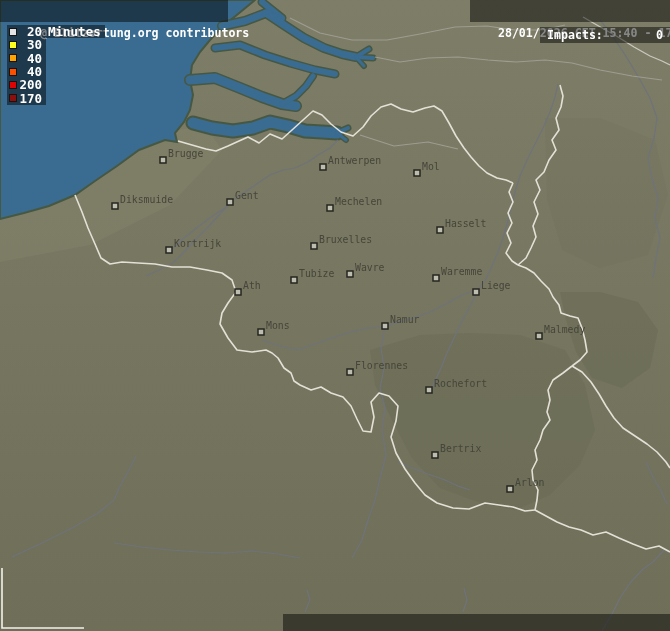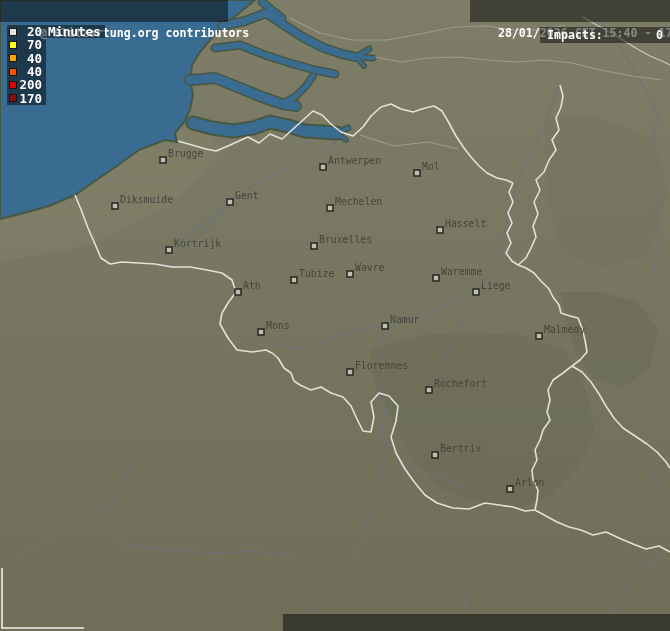--- a/index.html
+++ b/index.html
@@ -191,21 +191,21 @@
     <span>28/01/2026 CET 15:40 - 17:40</span>
   </div>
 
   <div class="bar impacts-box">
     <span>Impacts:</span>
     <span>0</span>
   </div>
 
   <div class="legend" id="legend">
       <div class="legend-row"><span class="legend-swatch" style="background: rgb(228, 228, 228);"></span><span class="legend-value">20</span><span class="legend-suffix">Minutes</span></div>
-      <div class="legend-row"><span class="legend-swatch" style="background: rgb(255, 255, 30);"></span><span class="legend-value">70</span></div>
+      <div class="legend-row"><span class="legend-swatch" style="background: rgb(255, 255, 30);"></span><span class="legend-value">30</span></div>
       <div class="legend-row"><span class="legend-swatch" style="background: rgb(255, 164, 0);"></span><span class="legend-value">40</span></div>
       <div class="legend-row"><span class="legend-swatch" style="background: rgb(255, 80, 0);"></span><span class="legend-value">40</span></div>
       <div class="legend-row"><span class="legend-swatch" style="background: rgb(223, 4, 4);"></span><span class="legend-value">200</span></div>
       <div class="legend-row"><span class="legend-swatch" style="background: rgb(142, 13, 13);"></span><span class="legend-value">170</span></div>
     </div>
 
   <div class="bar footer-bar">
     
   </div>
 

